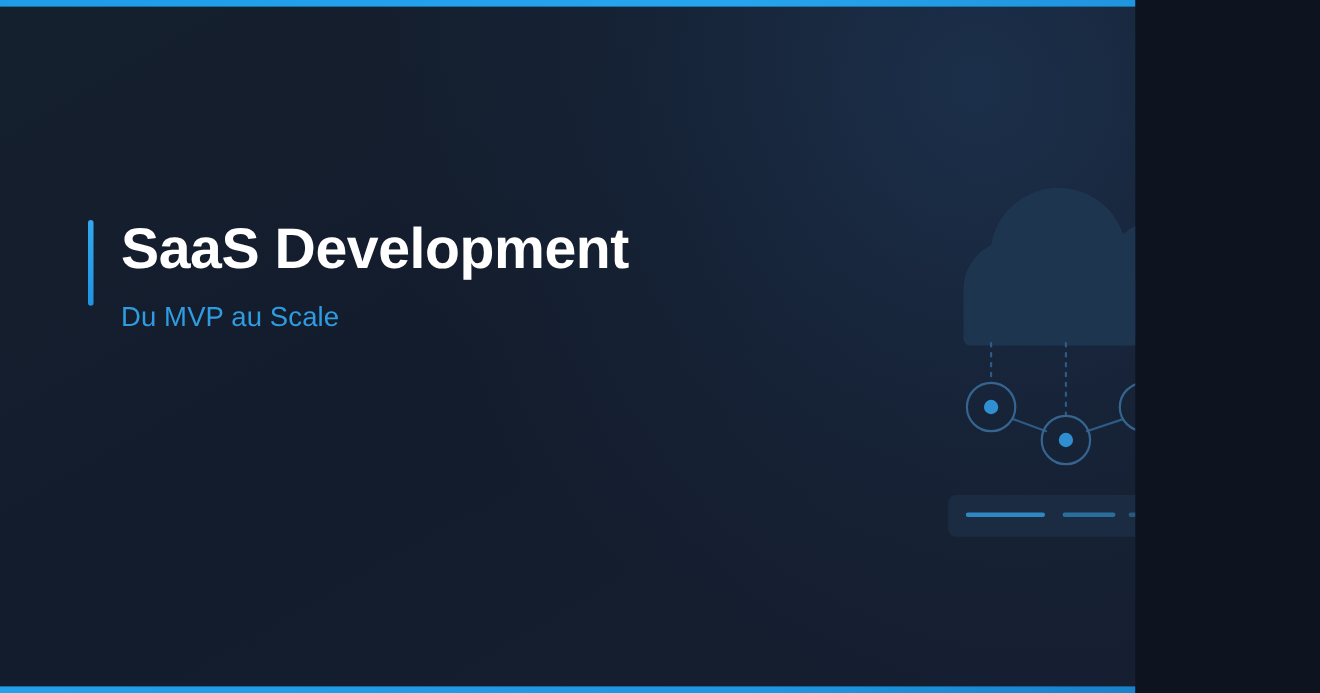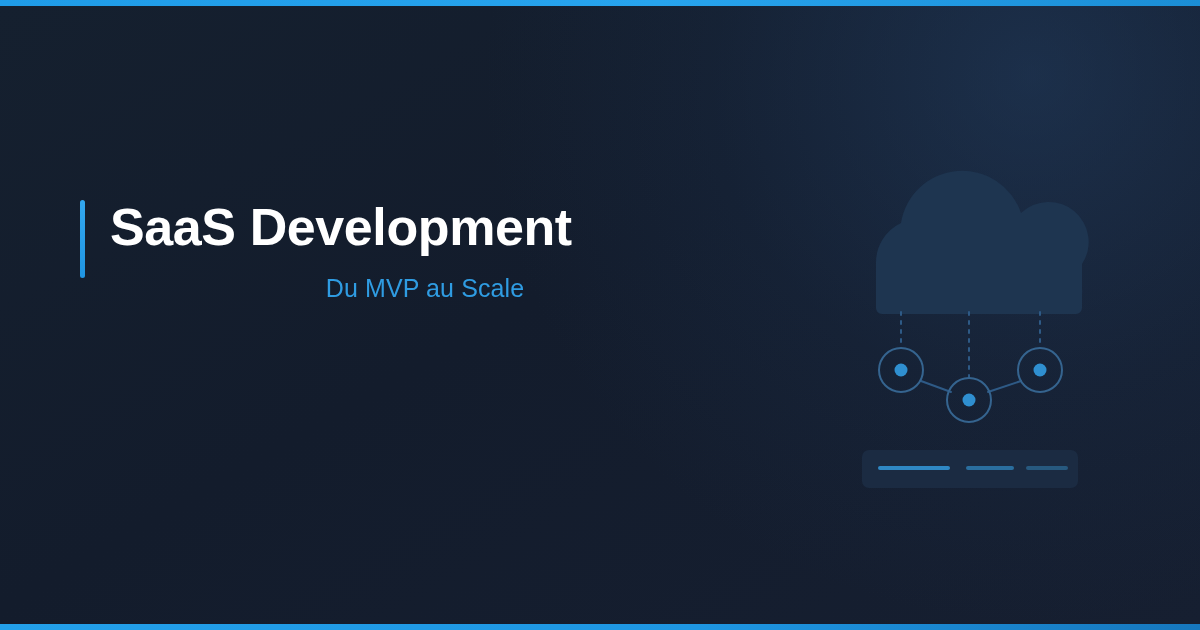--- a/index.html
+++ b/index.html
@@ -6,21 +6,21 @@
     margin: 0;
     padding: 0;
     background: #0d1420;
   }
   body {
     font-family: "Liberation Sans", sans-serif;
   }
 
   #canvas {
     position: relative;
-    width: 1200px;
+    width: 1032px;
     height: 630px;
     overflow: hidden;
     background:
       radial-gradient(circle 760px at 86% 12%, rgba(40,74,116,0.42) 0%, rgba(32,60,96,0.16) 42%, rgba(20,32,52,0) 72%),
       linear-gradient(150deg, #15202f 0%, #131c2c 46%, #161f31 100%);
   }
 
   
   .edge-rule {
     position: absolute;
@@ -68,21 +68,20 @@
   }
   .page-subtitle {
     margin: 0;
     padding-left: 30px;
     padding-top: 14px;
     font-size: 25px;
     line-height: 32px;
     font-weight: normal;
     color: #2f9ce2;
     letter-spacing: 0.1px;
-    text-align: center;
   }
 
   
   .footer-note {
     position: absolute;
     left: 110px;
     top: 502px;
     font-size: 17px;
     line-height: 22px;
     color: #6d7a8c;

